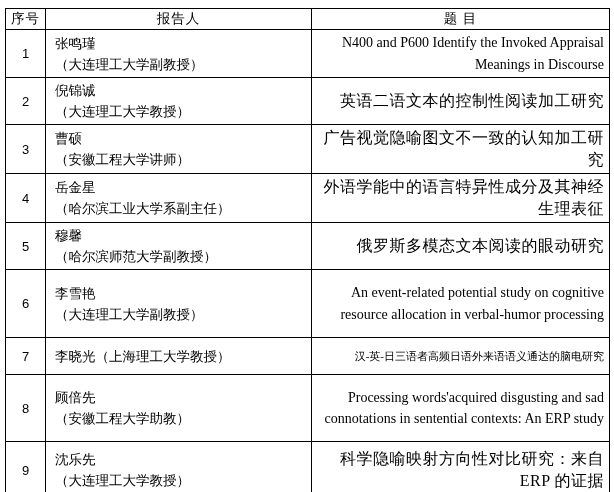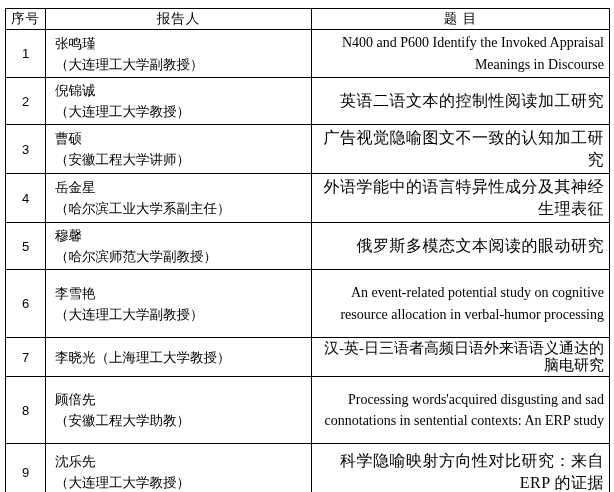--- a/index.html
+++ b/index.html
@@ -50,21 +50,21 @@
     font-size: 13.5px;
     line-height: 21px;
     text-align: left;
   }
   td.title {
     padding: 2px 5px 2px 7px;
     text-align: right;
   }
   td.title.en { font-size: 14px; line-height: 21.5px; }
   td.title.zh { font-size: 16px; line-height: 22px; letter-spacing: 0.5px; }
-  td.title.zh.sm { font-size: 15px; line-height: 17px; letter-spacing: 0px; }
+  td.title.zh.sm { font-size: 11px; line-height: 17px; letter-spacing: 0px; }
   .pline { white-space: nowrap; }
 </style>
 </head>
 <body>
 
 <div class="page">
   <table class="schedule">
     <colgroup>
       <col style="width:40px">
       <col style="width:266px">

